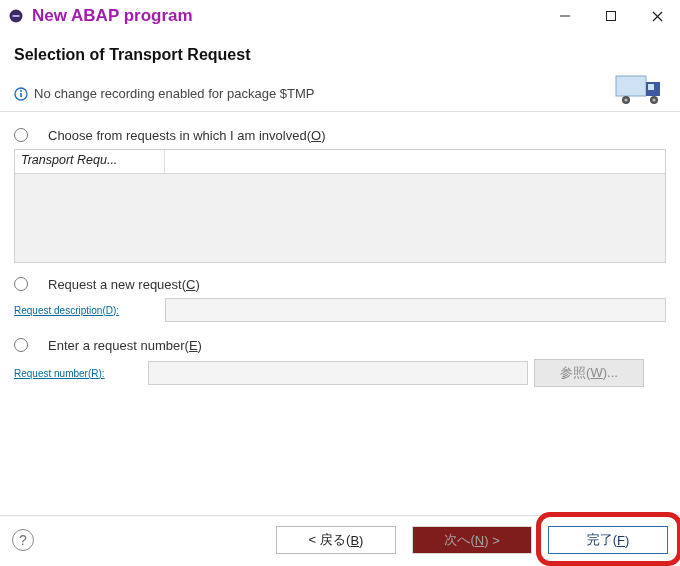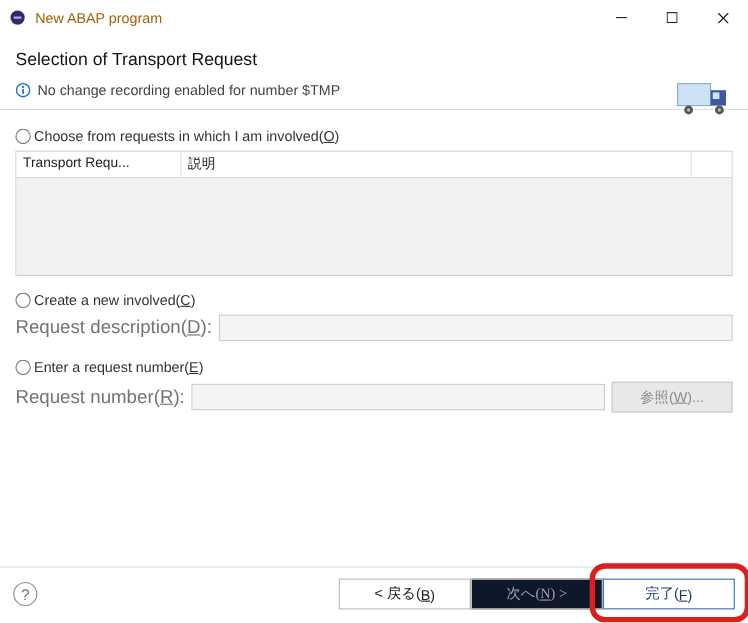--- a/index.html
+++ b/index.html
@@ -21,40 +21,41 @@
       padding: 0 0 0 8px;
       border-bottom: 0;
     }
     .titlebar .app-icon {
       width: 16px; height: 16px;
       margin-right: 8px;
       display: inline-flex; align-items: center; justify-content: center;
     }
     .titlebar .title {
       flex: 1;
-      color: #a16207;
-      font-size: 13px;
+      color: #a21caf;
+      font-size: 17px;
+      font-weight: bold;
     }
     .win-controls { display: flex; }
     .win-btn {
       width: 46px; height: 32px;
       display: flex; align-items: center; justify-content: center;
       color: #333;
     }
     
     .header {
       padding: 14px 14px 10px 14px;
       position: relative;
       border-bottom: 1px solid #ddd;
     }
     .header h1 {
       font-size: 16px;
-      font-weight: 400;
+      font-weight: 700;
       color: #111;
-      margin-bottom: 10px;
+      margin-bottom: 22px;
     }
     .info-row {
       display: flex; align-items: center;
       gap: 6px;
       color: #444;
       font-size: 13px;
     }
     .info-icon {
       width: 14px; height: 14px;
       color: #1a6fc9;
@@ -62,41 +63,42 @@
     }
     .truck {
       position: absolute;
       right: 10px; top: 38px;
     }
     
     .content {
       padding: 16px 14px 0 14px;
     }
     .radio-row {
-      display: flex; align-items: flex-end; gap: 3px;
+      display: flex; align-items: flex-start; gap: 20px;
       margin-bottom: 6px;
       color: #333;
     }
     input[type="radio"] {
       width: 14px; height: 14px;
       accent-color: #555;
     }
     .mnemonic { text-decoration: underline; }
     
     .table-wrap {
       border: 1px solid #cfcfcf;
       margin: 6px 0 14px 0;
       background: #f6f6f6;
     }
     .table-head {
       display: flex;
       background: #fff;
       border-bottom: 1px solid #d8d8d8;
       height: 24px;
       align-items: stretch;
+      font-style: italic;
     }
     .th {
       padding: 3px 6px;
       border-right: 1px solid #e1e1e1;
       font-size: 12.5px;
       color: #222;
       white-space: nowrap;
       overflow: hidden;
       text-overflow: ellipsis;
     }
@@ -105,23 +107,24 @@
       height: 88px;
       background: #f1f1f1;
     }
     
     .form-row {
       display: flex; align-items: center;
       margin: 6px 0 16px 0;
       gap: 6px;
     }
     .form-label {
-      color: #737373;
-      font-size: 17px;
+      color: #0369a1;
+      font-size: 10px;
       min-width: 145px;
+      text-decoration: underline;
     }
     .text-input {
       flex: 1;
       height: 24px;
       border: 1px solid #cfcfcf;
       background: #fafafa;
       padding: 2px 6px;
       font-size: 13px;
       color: #333;
     }
@@ -149,41 +152,40 @@
     .help-icon {
       width: 22px; height: 22px;
       border: 1.5px solid #8b8b8b;
       border-radius: 50%;
       display: flex; align-items: center; justify-content: center;
       color: #6f6f6f;
       font-size: 14px;
       margin-right: auto;
     }
     .nav-buttons {
-      display: flex; gap: 0;
+      display: flex; gap: 16px;
       margin-left: auto;
     }
     .btn {
       min-width: 120px;
       height: 28px;
       border: 1px solid #bcbcbc;
       background: #fff;
       color: #222;
       font-size: 13px;
       padding: 0 10px;
       display: inline-flex;
       align-items: center; justify-content: center;
       cursor: pointer;
     }
     .btn.disabled {
       color: #a3a3a3;
       border-color: #d6d6d6;
-      background: #0f172a;
+      background: #7f1d1d;
       cursor: default;
-      font-family: Liberation Serif, serif;
     }
     .btn.primary {
       border: 1.5px solid #2a6fb9;
       color: #1a3e69;
       align-items: center;
     }
     
     .highlight-wrap {
       position: relative;
       display: inline-flex;
@@ -231,21 +233,21 @@
 <div class="header">
   <h1>Selection of Transport Request</h1>
   <div class="info-row">
     <span class="info-icon">
       <svg width="14" height="14" viewBox="0 0 14 14">
         <circle cx="7" cy="7" r="6" fill="none" stroke="#1a6fc9" stroke-width="1.3"></circle>
         <circle cx="7" cy="4" r="1" fill="#1a6fc9"></circle>
         <rect x="6.2" y="6" width="1.6" height="4.3" fill="#1a6fc9"></rect>
       </svg>
     </span>
-    <span>No change recording enabled for number $TMP</span>
+    <span>No change recording enabled for package $TMP</span>
   </div>
   <span class="truck">
     <svg width="56" height="40" viewBox="0 0 56 40">
       <rect x="2" y="6" width="30" height="20" fill="#cfe2f3" stroke="#84a9cf"></rect>
       <rect x="32" y="12" width="14" height="14" fill="#3d5aa0"></rect>
       <rect x="34" y="14" width="6" height="6" fill="#cfe2f3"></rect>
       <circle cx="12" cy="30" r="4" fill="#555"></circle>
       <circle cx="40" cy="30" r="4" fill="#555"></circle>
       <circle cx="12" cy="30" r="1.5" fill="#bbb"></circle>
       <circle cx="40" cy="30" r="1.5" fill="#bbb"></circle>
@@ -258,30 +260,29 @@
   <label class="radio-row">
     <input type="radio" name="trmode" style="">
     <span>
       <span>Choose from requests in which I am involved(</span><span class="mnemonic">O</span><span>)</span>
     </span>
   </label>
 
   <div class="table-wrap">
     <div class="table-head">
       <div class="th" style="width:150px">Transport Requ...</div>
-      <div class="th" style="flex:1">説明</div>
       <div class="th" style="width:36px"></div>
     </div>
     <div class="table-body"></div>
   </div>
 
   <label class="radio-row">
     <input type="radio" name="trmode" style="">
     <span>
-      <span>Create a new involved(</span><span class="mnemonic">C</span><span>)</span>
+      <span>Request a new request(</span><span class="mnemonic">C</span><span>)</span>
     </span>
   </label>
 
   <div class="form-row">
     <span class="form-label">
       <span>Request description(</span><span class="mnemonic">D</span><span>):</span>
     </span>
     <input class="text-input" disabled="" value="" style="">
   </div>
 

